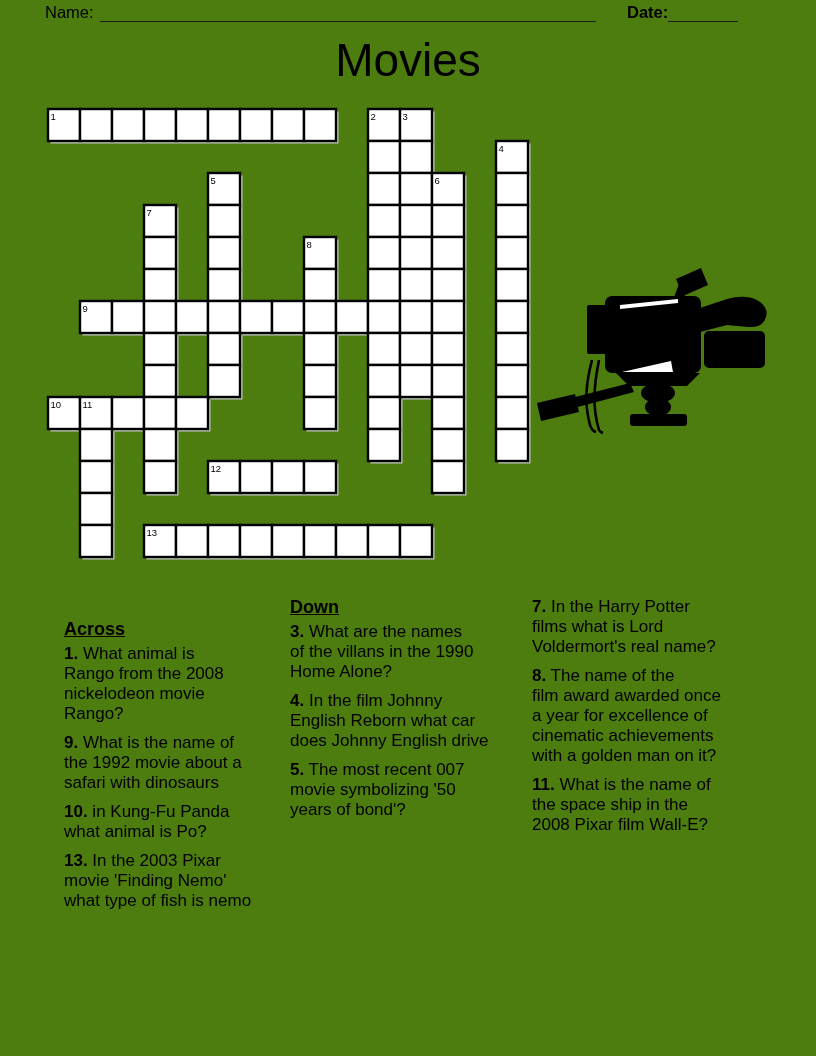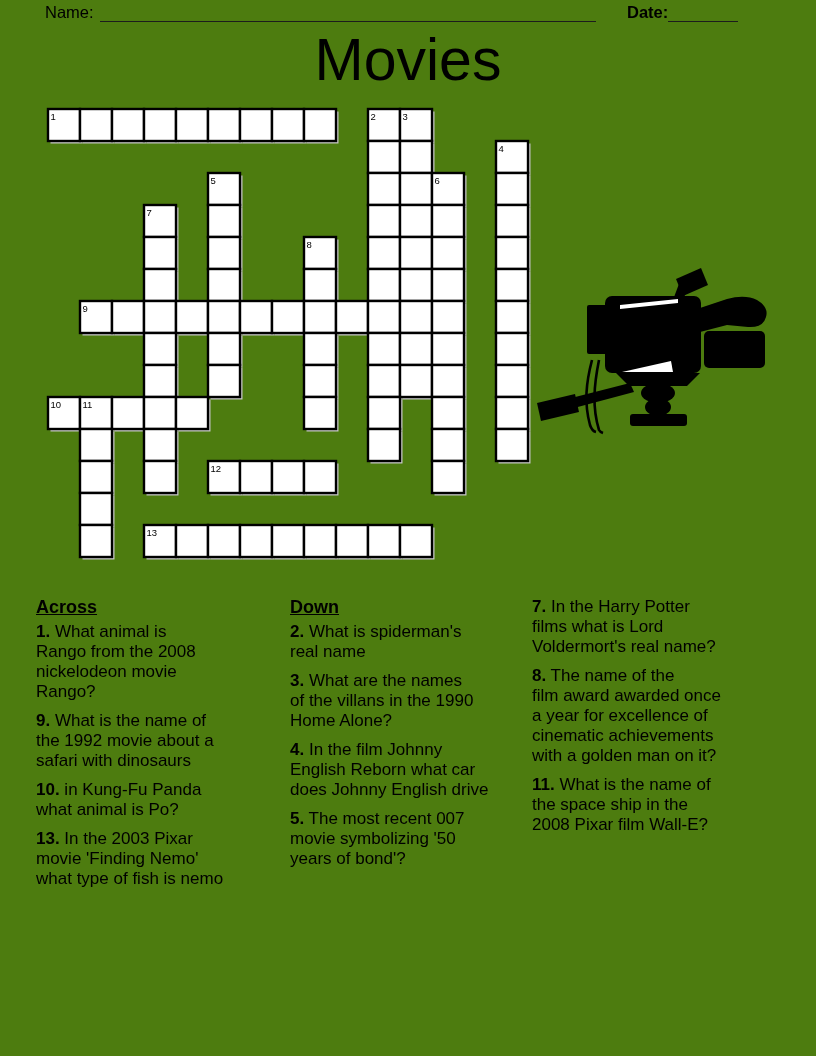--- a/index.html
+++ b/index.html
@@ -5,25 +5,25 @@
   html,body{margin:0;padding:0;background:#fff;}
   .page{position:relative;width:816px;height:1056px;background:#4d7c0f;overflow:hidden;
         font-family:"Liberation Sans","DejaVu Sans",sans-serif;color:#000;}
   .hdr-label{position:absolute;font-size:16.5px;top:3px;}
   #name-label{left:45px;}
   #date-label{left:627px;font-weight:bold;}
   .write-line{position:absolute;top:2px;height:19px;border-bottom:1.7px solid #1c1c1c;}
   #name-line{left:100px;width:496px;}
   #date-line{left:668px;width:70px;}
   .title{position:absolute;left:0;right:0;top:32px;text-align:center;
-         font-size:59px;line-height:56px;font-weight:400;letter-spacing:0px;}
+         font-size:46px;line-height:56px;font-weight:400;letter-spacing:0px;}
   #grid-svg{position:absolute;left:45px;top:106px;}
   #camera{position:absolute;left:530px;top:255px;}
   .clue-col{position:absolute;top:597px;font-size:17px;line-height:20px;}
-  #col-across{left:36px;width:238px;}
+  #col-across{left:64px;width:238px;margin-top:22px;}
   #col-down{left:290px;width:243px;}
   #col-down2{left:532px;width:262px;}
   .clue-header{font-size:18px;font-weight:bold;text-decoration:underline;margin:0 0 5px 0;}
   .clue{margin:0 0 9px 0;}
   .clue b{font-weight:bold;}
   .clue .t{white-space:pre-line;}
 </style>
 </head>
 <body>
 
@@ -284,22 +284,20 @@
 what animal is Po?</span></p>
         <p class="clue"><b>13.</b><span class="t"> In the 2003 Pixar
 movie 'Finding Nemo'
 what type of fish is nemo</span></p>
       </div>
   </div>
 
   <div class="clue-col" id="col-down">
     <p class="clue-header">Down</p>
     <div id="down-list">
-        <p class="clue"><b>2.</b><span class="t"> What is spiderman's
-real name</span></p>
         <p class="clue"><b>3.</b><span class="t"> What are the names
 of the villans in the 1990
 Home Alone?</span></p>
         <p class="clue"><b>4.</b><span class="t"> In the film Johnny
 English Reborn what car
 does Johnny English drive</span></p>
         <p class="clue"><b>5.</b><span class="t"> The most recent 007
 movie symbolizing '50
 years of bond'?</span></p>
       </div>

